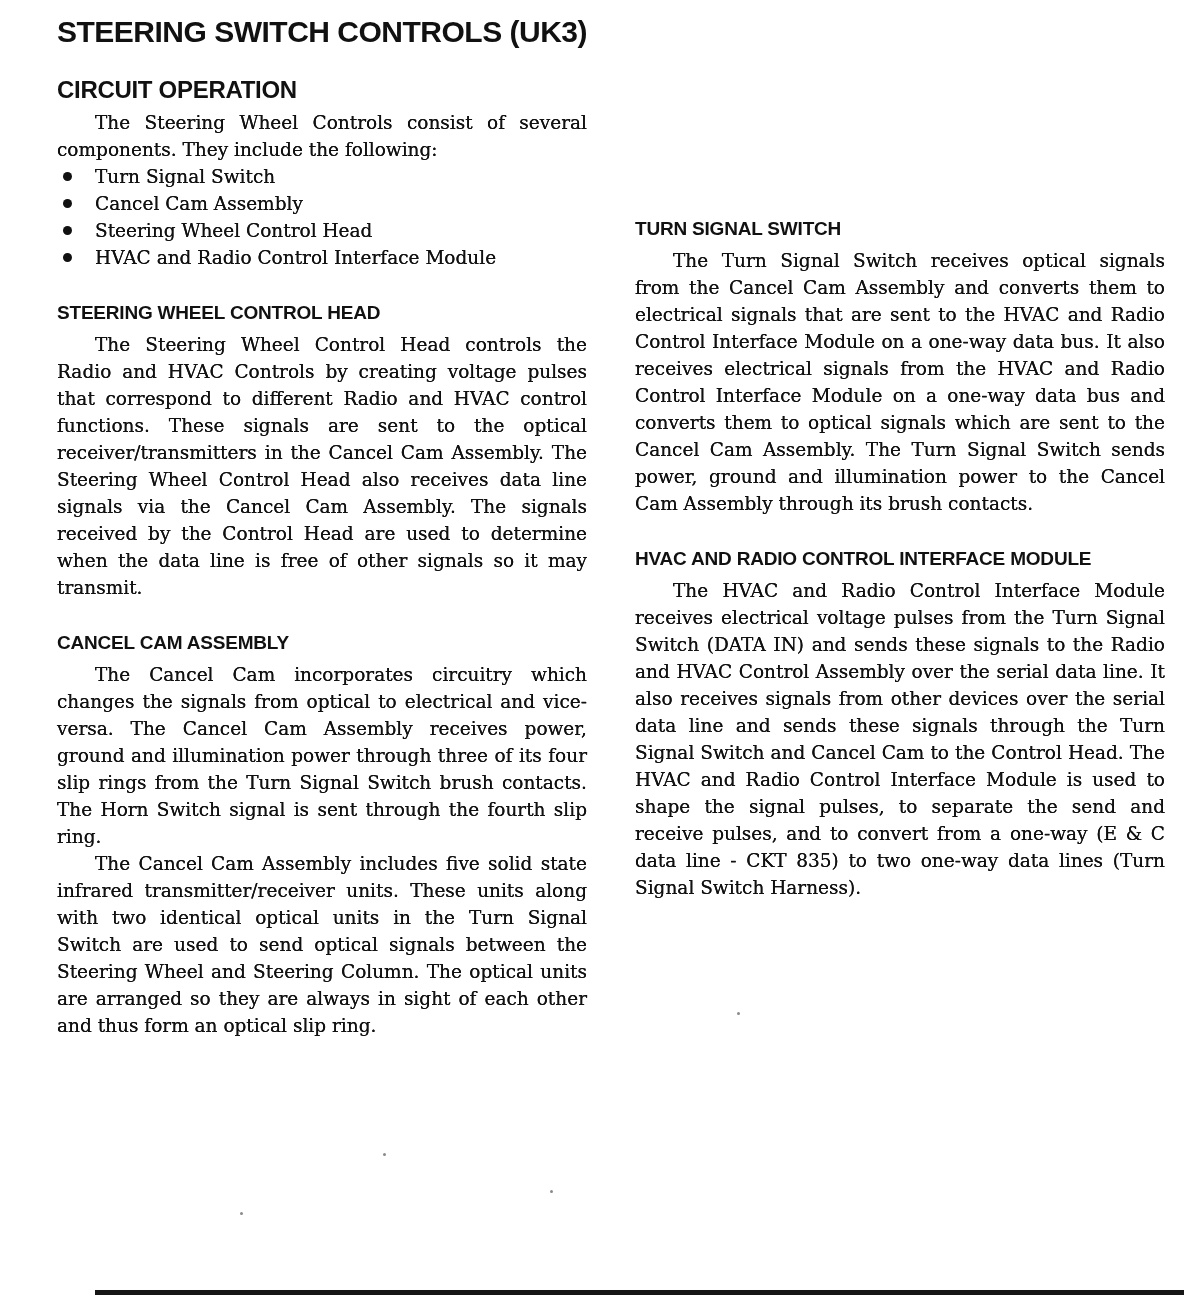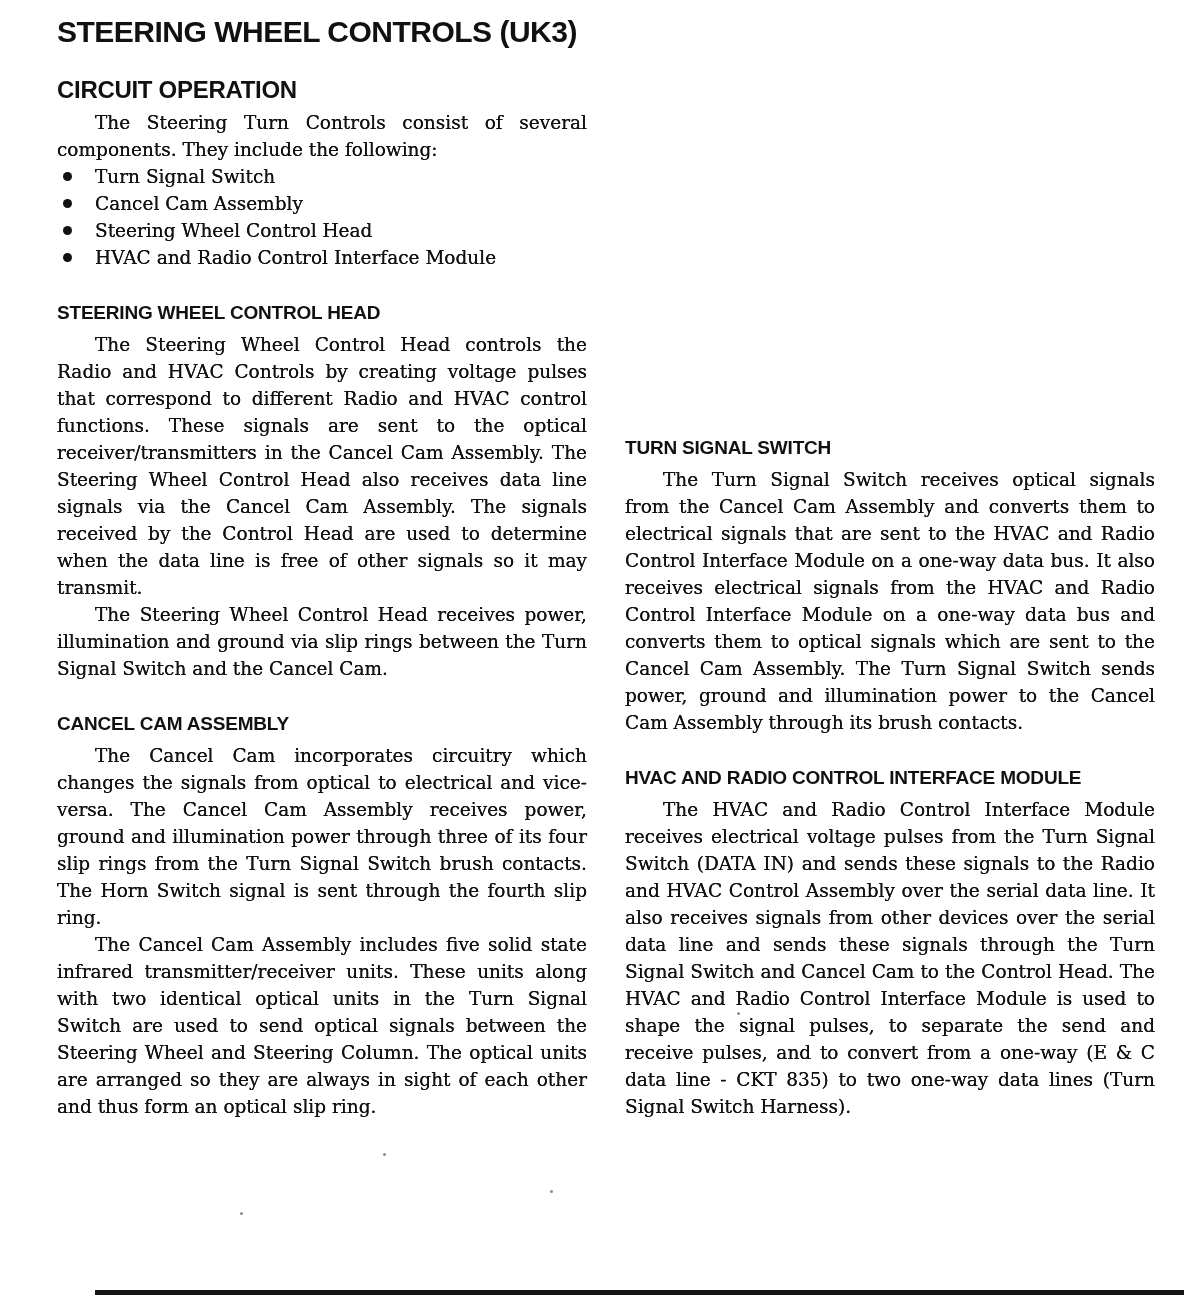--- a/index.html
+++ b/index.html
@@ -24,22 +24,22 @@
     font-family: "Liberation Sans", sans-serif;
     font-weight: bold;
     font-size: 30px;
     letter-spacing: -0.5px;
     line-height: 36px;
     color: var(--ink);
     margin-bottom: 27px;
   }
   .columns {
     display: flex;
-    gap: 38px;
-    align-items: flex-end;
+    gap: 48px;
+    align-items: center;
   }
   .col {
     width: 530px;
     flex: 0 0 530px;
   }
   .h2 {
     font-family: "Liberation Sans", sans-serif;
     font-weight: bold;
     font-size: 24px;
     line-height: 25px;
@@ -99,29 +99,29 @@
     border-radius: 50%;
     background: #8a8a8a;
   }
 </style>
 </head>
 <body>
 
 <div class="page">
   <div class="inner">
 
-    <div class="doc-title">STEERING WHEEL CONTROLS (UK3)</div>
+    <div class="doc-title">STEERING SWITCH CONTROLS (UK3)</div>
 
     <div class="columns">
 
       <div class="col">
 
         <div class="h2">CIRCUIT OPERATION</div>
 
-        <p class="body-text">The Steering Turn Controls consist of several components.  They include the following:</p>
+        <p class="body-text">The Steering Wheel Controls consist of several components.  They include the following:</p>
 
         <ul class="component-list body-text">
           <li>
             <span class="bullet"></span>
             <span>Turn Signal Switch</span>
           </li>
           <li>
             <span class="bullet"></span>
             <span>Cancel Cam Assembly</span>
           </li>
@@ -132,21 +132,20 @@
           <li>
             <span class="bullet"></span>
             <span>HVAC and Radio Control Interface Module</span>
           </li>
         </ul>
 
         <div class="h3">STEERING WHEEL CONTROL HEAD</div>
 
         <p class="body-text">The Steering Wheel Control Head controls the Radio and HVAC Controls by creating voltage pulses that correspond to different Radio and HVAC  control functions.  These signals are sent to the optical receiver/transmitters in the Cancel Cam Assembly.  The Steering Wheel Control Head also receives data line signals via the Cancel Cam Assembly.  The signals received by the Control Head are used to determine when the data line is free of other signals so it may transmit.</p>
 
-        <p class="body-text">The Steering Wheel Control Head receives power, illumination and ground via slip rings between the Turn Signal Switch and the Cancel Cam.</p>
 
         <div class="h3">CANCEL CAM ASSEMBLY</div>
 
         <p class="body-text">The Cancel Cam incorporates circuitry which changes the signals from optical to electrical and vice-versa.  The Cancel Cam Assembly receives power, ground and illumination power through three of its four slip rings from the Turn Signal Switch brush contacts.  The Horn Switch signal is sent through the fourth slip ring.</p>
 
         <p class="body-text">The Cancel Cam Assembly includes five solid state infrared transmitter/receiver units.  These units along with two identical optical units in the Turn Signal Switch are used to send optical signals between the Steering Wheel and Steering Column.  The optical units are arranged so they are always in sight of each other and thus form an optical slip ring.</p>
 
       </div>
 
       <div class="col">

